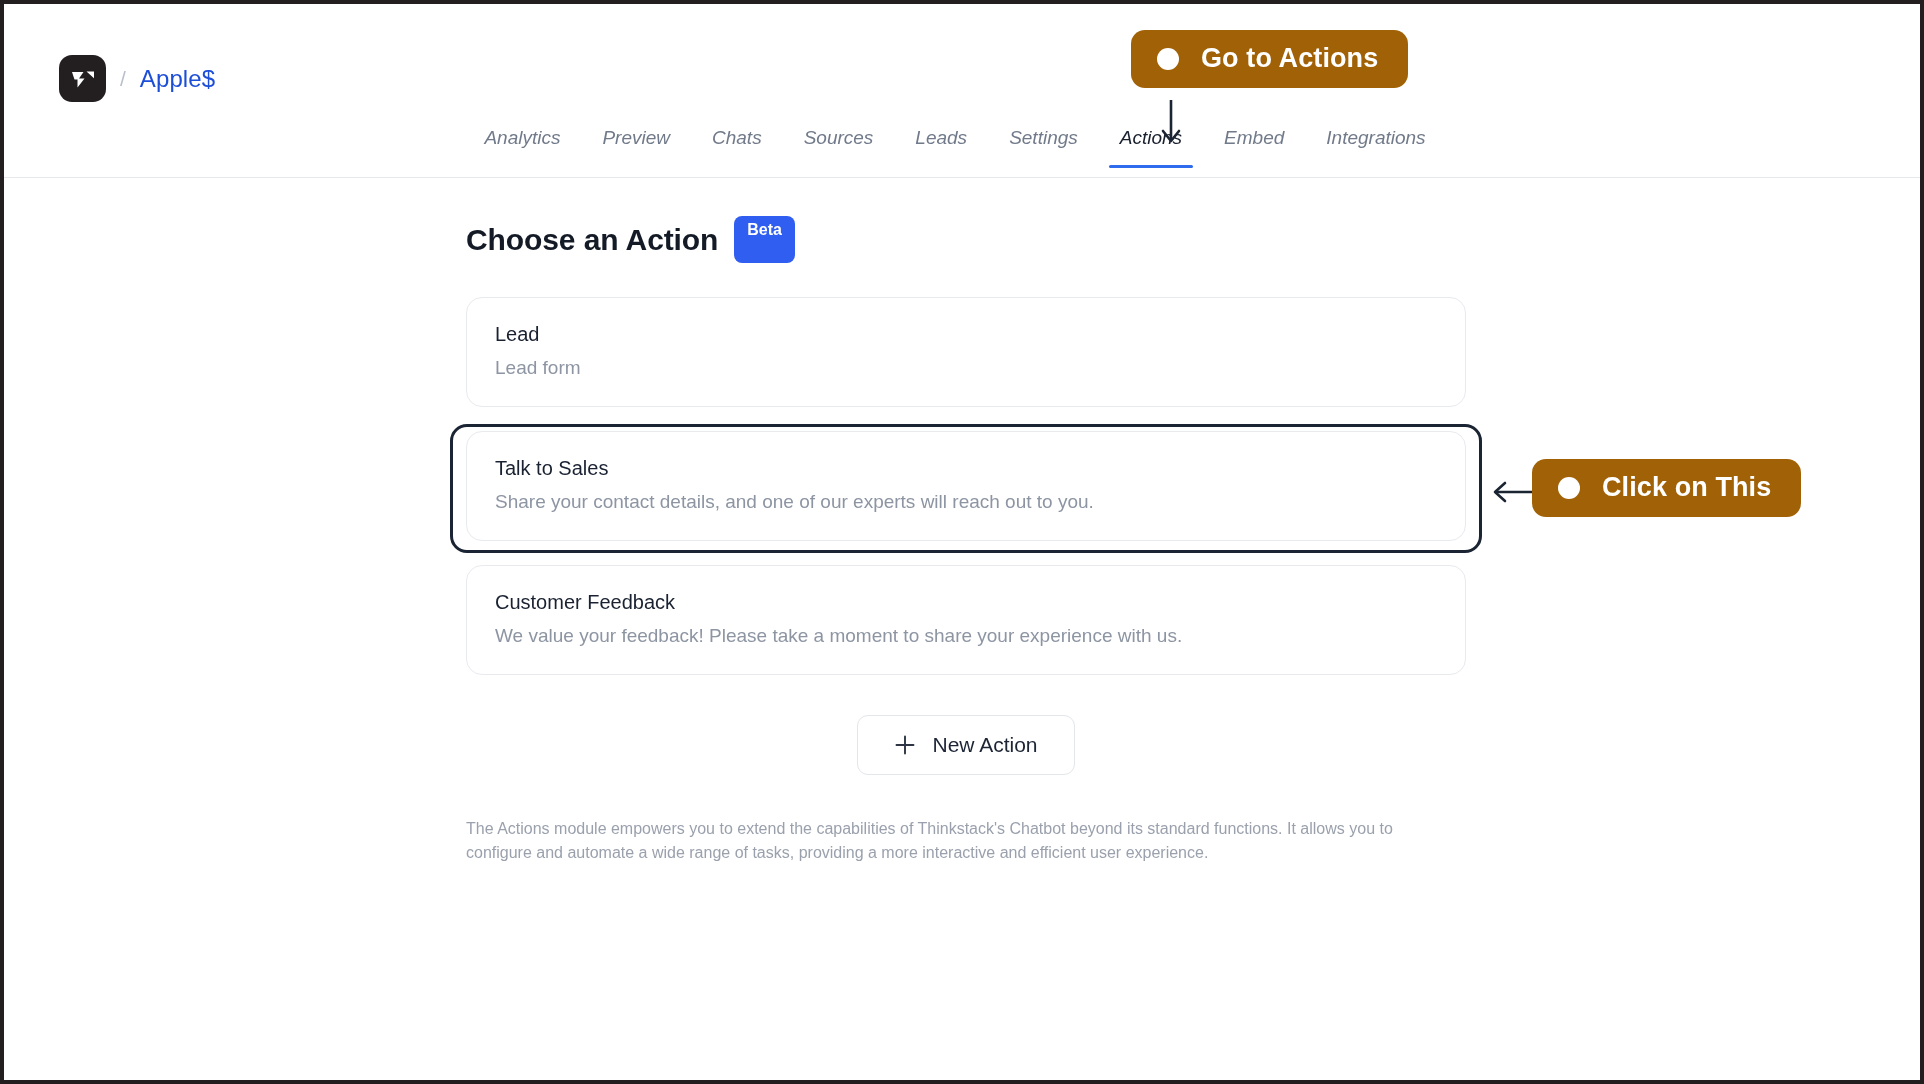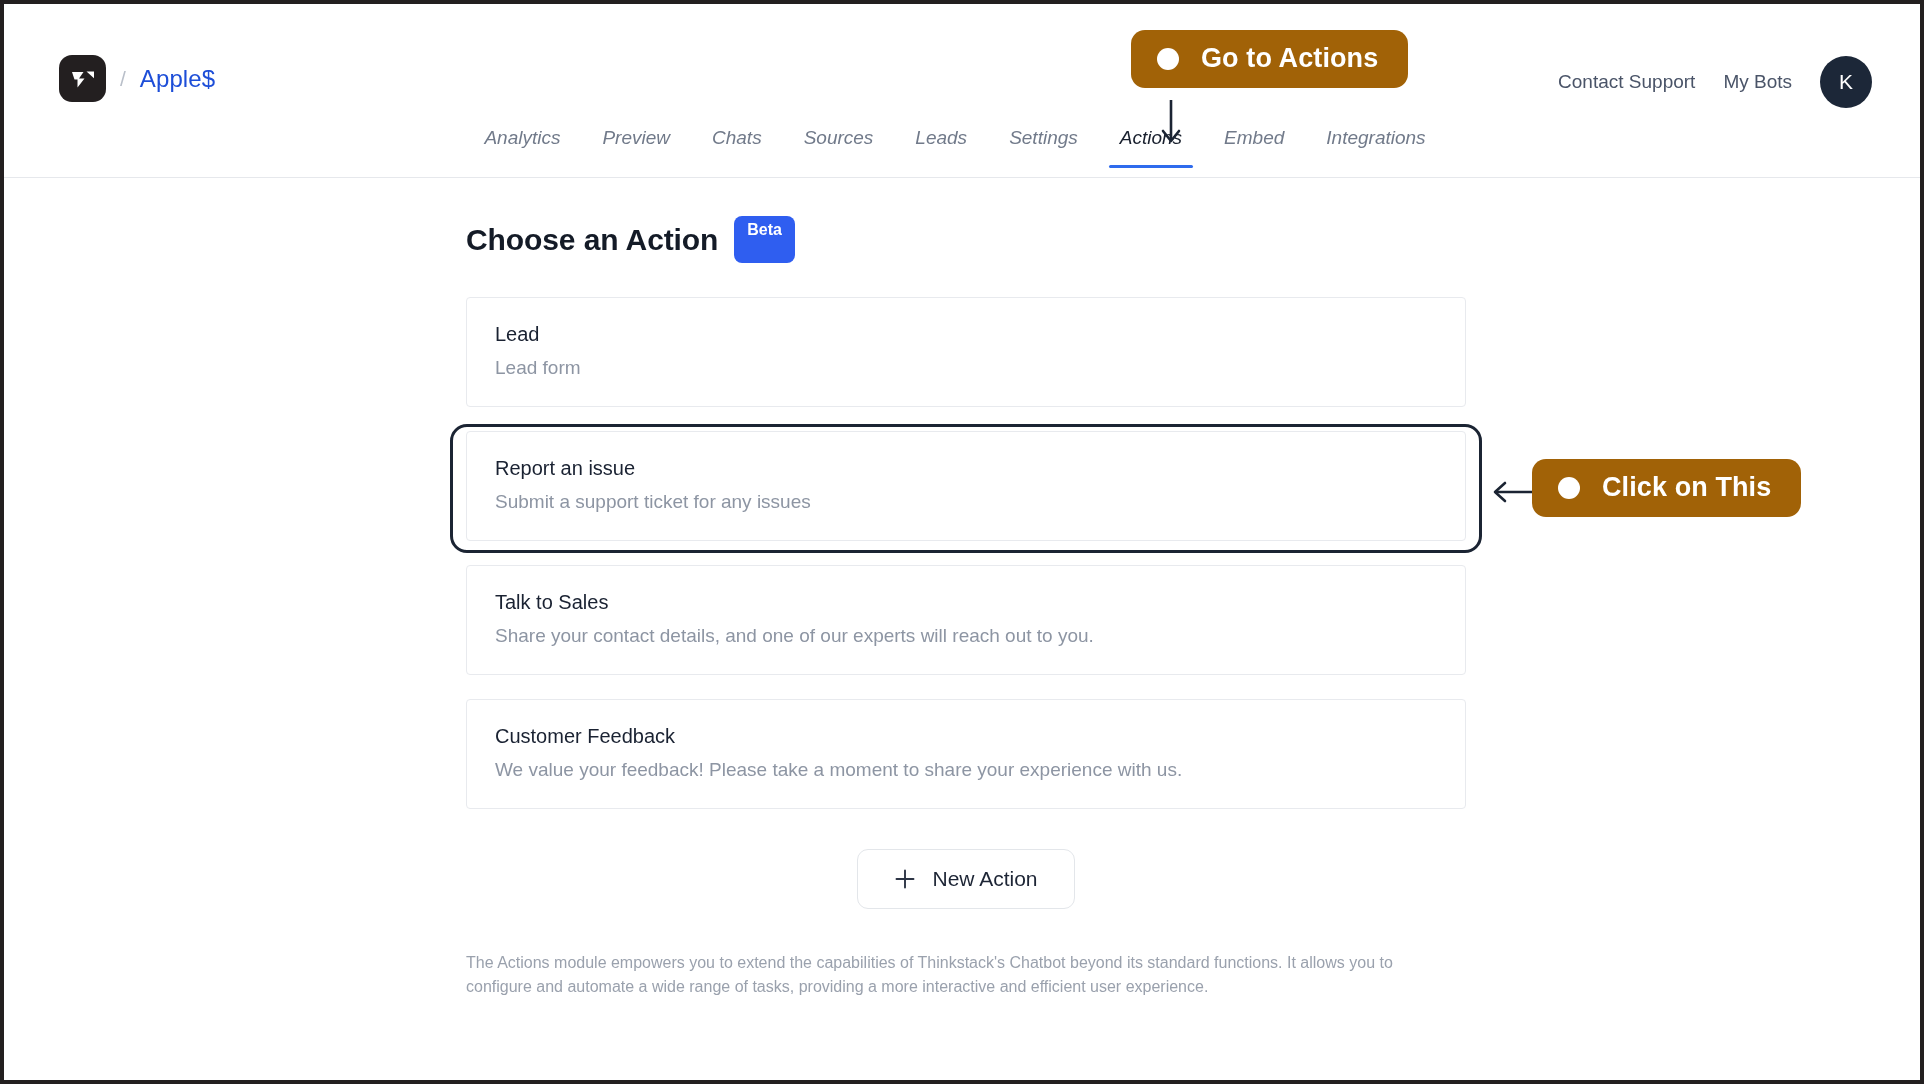--- a/index.html
+++ b/index.html
@@ -183,21 +183,21 @@
   .cards {
     margin-top: 34px;
     display: flex;
     flex-direction: column;
     gap: 24px;
   }
 
   .action-card {
     position: relative;
     border: 1.5px solid #e8eaee;
-    border-radius: 4px;
+    border-radius: 16px;
     background: #ffffff;
     padding: 25px 28px 27px;
     cursor: pointer;
   }
 
   .card-title {
     font-size: 20px;
     color: #1a2232;
     font-weight: 400;
     margin-bottom: 11px;
@@ -305,25 +305,20 @@
       <div class="logo-mark">
         <svg width="26" height="22" viewBox="0 0 26 22" aria-hidden="true">
           <path d="M2 4 H13.5 L9 10.5 H14.5 L7.5 19.5 V11.5 H4.5 Z" fill="#ffffff"></path>
           <path d="M16.5 3.5 L24 3.5 L24 10.2 L20.7 7.2 Z" fill="#ffffff"></path>
         </svg>
       </div>
       <span class="brand-slash">/</span>
       <span class="brand-name">Apple$</span>
     </div>
 
-    <div class="header-right">
-      <span class="header-link">Contact Support</span>
-      <span class="header-link">My Bots</span>
-      <div class="avatar">K</div>
-    </div>
 
   </div>
 
   <div class="tabbar">
     <div class="tabs">
       <div class="tab">Analytics</div>
       <div class="tab">Preview</div>
       <div class="tab">Chats</div>
       <div class="tab">Sources</div>
       <div class="tab">Leads</div>
@@ -342,24 +337,20 @@
         <span class="beta-badge">Beta</span>
       </div>
 
       <div class="cards">
 
         <div class="action-card">
           <div class="card-title">Lead</div>
           <div class="card-desc">Lead form</div>
         </div>
 
-        <div class="action-card">
-          <div class="card-title">Report an issue</div>
-          <div class="card-desc">Submit a support ticket for any issues</div>
-        </div>
 
         <div class="action-card">
           <div class="card-title">Talk to Sales</div>
           <div class="card-desc">Share your contact details, and one of our experts will reach out to you.</div>
         </div>
 
         <div class="action-card">
           <div class="card-title">Customer Feedback</div>
           <div class="card-desc">We value your feedback! Please take a moment to share your experience with us.</div>
         </div>

